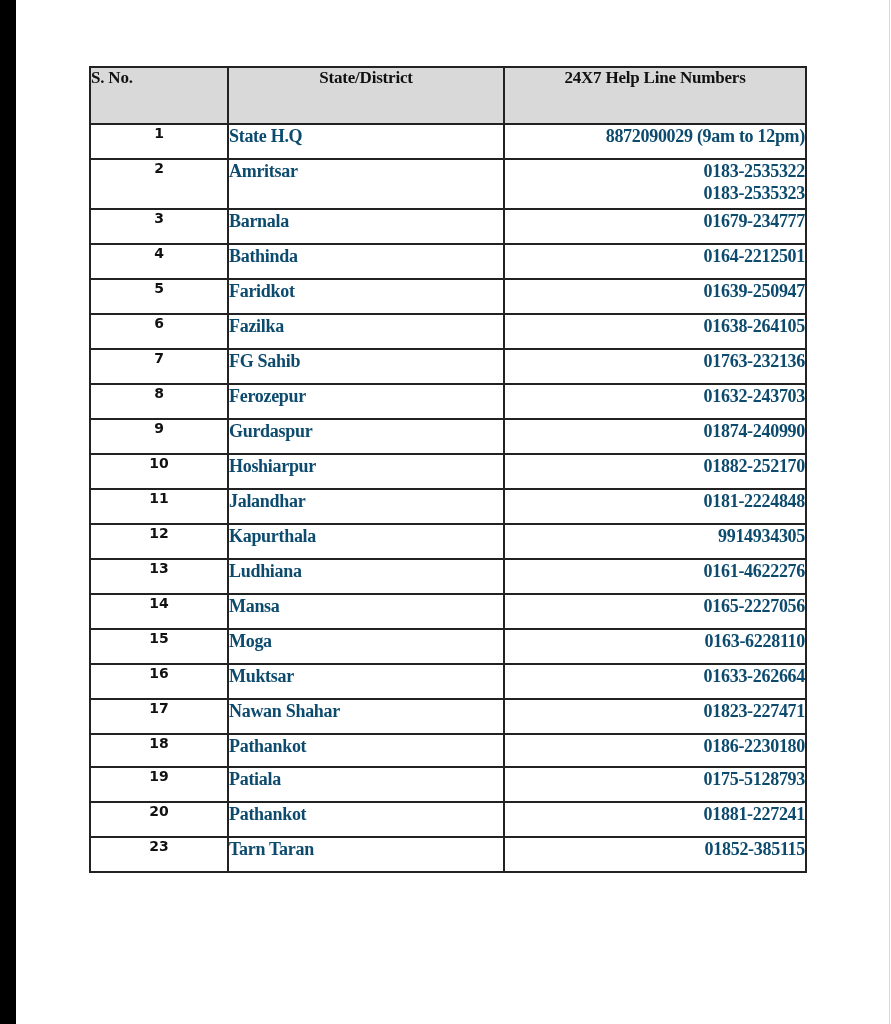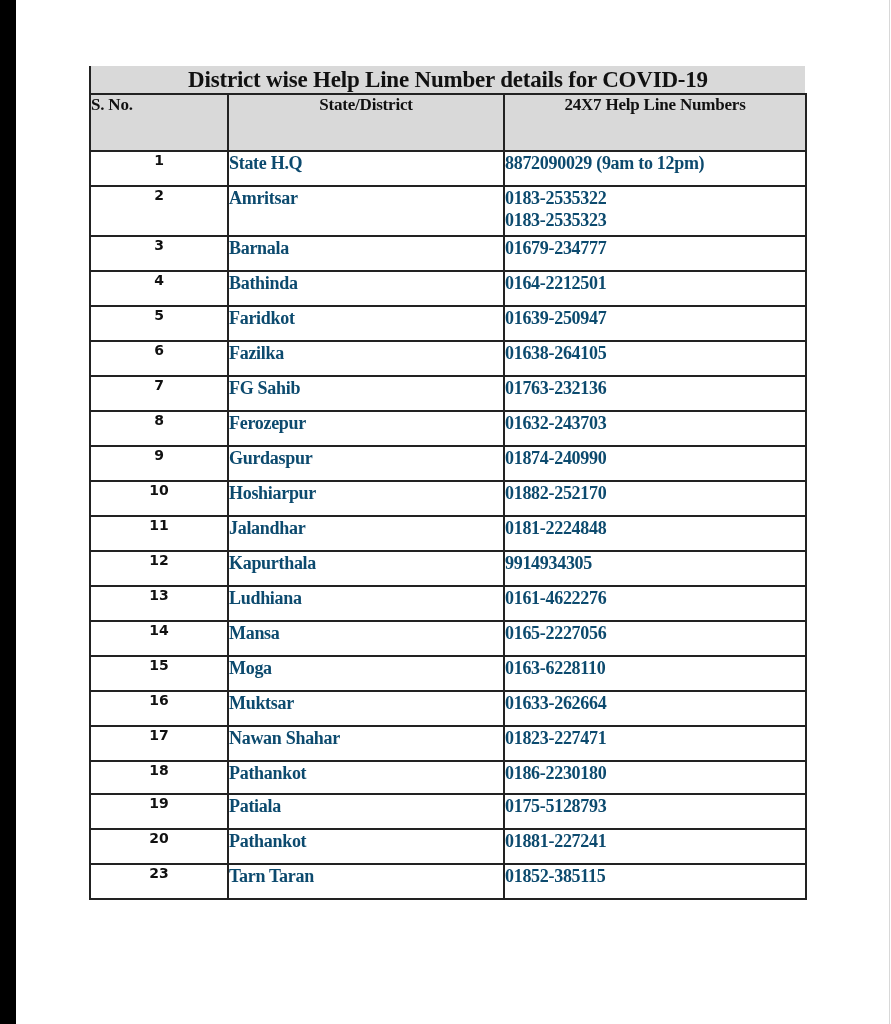--- a/index.html
+++ b/index.html
@@ -102,30 +102,30 @@
       font-weight: bold;
       font-size: 18px;
       color: #0c4a6e;
       padding-left: 3px;
       padding-top: 4px;
       letter-spacing: -0.3px;
       line-height: 22px;
     }
     .phone-line {
       display: block;
+      text-align: right;
     }
   </style>
 </head>
 <body>
 
 <div class="left-bar"></div>
 <div class="right-edge"></div>
 
 <div class="doc">
-  <div class="title-row">District wise Help Line Number details for COVID-19</div>
   <table class="helpline">
     <colgroup>
       <col class="c1">
         <col class="c2">
         <col class="c3">
     </colgroup>
     <thead>
       <tr class="hdr">
         <th class="sno-h">S. No.</th>
         <th>State/District</th>

